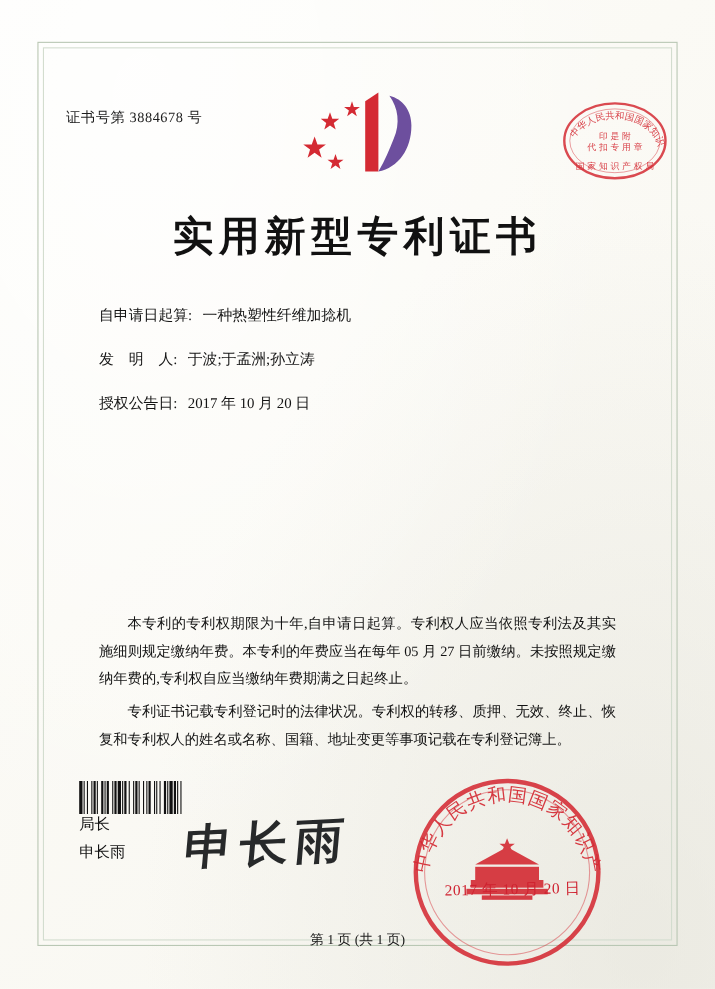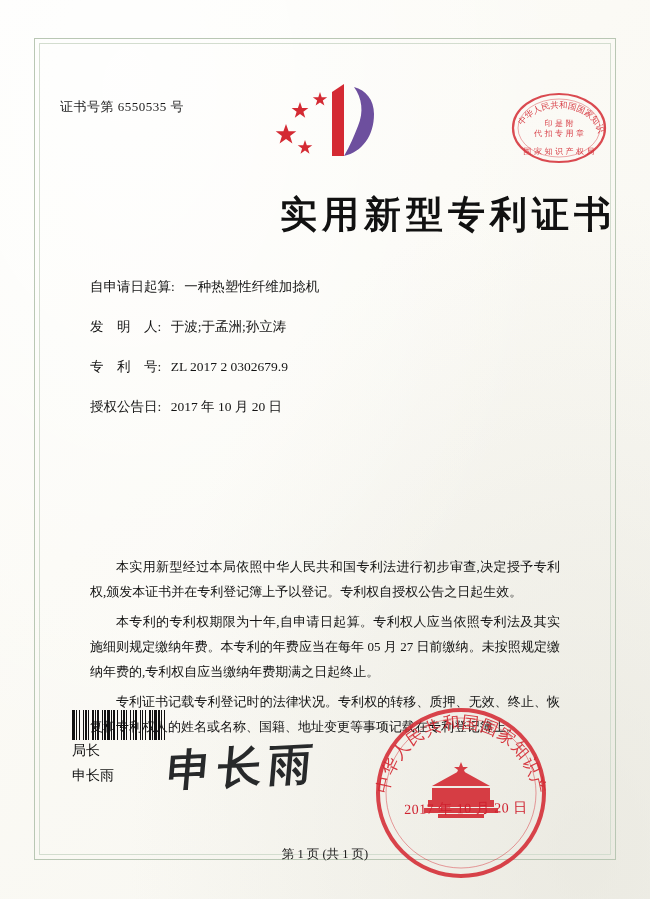--- a/index.html
+++ b/index.html
@@ -82,21 +82,21 @@
     width: 110px;
     height: 84px;
   }
 
   
   .title {
     position: absolute;
     left: 0;
     top: 152px;
     width: 582px;
-    text-align: right;
+    text-align: center;
     font-size: 37px;
     font-weight: bold;
     letter-spacing: 5px;
     color: #111111;
     font-family: "DejaVu Serif", serif;
   }
 
   
   .fields {
     position: absolute;
@@ -214,21 +214,21 @@
 <body>
 
 <div id="certificate">
 
   <div class="page-border">
     <div class="inner-line"></div>
   </div>
 
   <div class="content">
 
-    <div class="cert-no">证书号第 6550535 号</div>
+    <div class="cert-no">证书号第 3884678 号</div>
 
     <div class="emblem">
       <svg width="120" height="100" viewBox="0 0 120 100">
         <g fill="#d42a33">
           <polygon points="16,46 18.6,53.3 26.3,53.3 20.1,58 22.4,65.4 16,60.9 9.6,65.4 11.9,58 5.7,53.3 13.4,53.3"></polygon>
           <polygon points="30,24 32.1,30 38.4,30 33.4,33.8 35.2,39.8 30,36.1 24.8,39.8 26.6,33.8 21.6,30 27.9,30"></polygon>
           <polygon points="35,62 36.8,67.2 42.3,67.2 37.9,70.5 39.5,75.7 35,72.5 30.5,75.7 32.1,70.5 27.7,67.2 33.2,67.2"></polygon>
           <polygon points="50,14 51.7,19.2 57.2,19.2 52.8,22.4 54.4,27.6 50,24.4 45.6,27.6 47.2,22.4 42.8,19.2 48.3,19.2"></polygon>
         </g>
         <path d="M62 78 L62 14 L74 6 L74 78 Z" fill="#d42a33"></path>
@@ -255,31 +255,26 @@
     <div class="fields">
       <div class="field-row">
         <span class="field-label">自申请日起算:</span>
         <span class="field-value">一种热塑性纤维加捻机</span>
       </div>
       <div class="field-row">
         <span class="field-label">发　明　人:</span>
         <span class="field-value">于波;于孟洲;孙立涛</span>
       </div>
       <div class="field-row">
-        <span class="field-label">专　利　号:</span>
-        <span class="field-value">ZL 2017 2 0302679.9</span>
-      </div>
-      <div class="field-row">
         <span class="field-label">授权公告日:</span>
         <span class="field-value">2017 年 10 月 20 日</span>
       </div>
     </div>
 
     <div class="body-text">
-      <p>本实用新型经过本局依照中华人民共和国专利法进行初步审查,决定授予专利权,颁发本证书并在专利登记簿上予以登记。专利权自授权公告之日起生效。</p>
       <p>本专利的专利权期限为十年,自申请日起算。专利权人应当依照专利法及其实施细则规定缴纳年费。本专利的年费应当在每年 05 月 27 日前缴纳。未按照规定缴纳年费的,专利权自应当缴纳年费期满之日起终止。</p>
       <p>专利证书记载专利登记时的法律状况。专利权的转移、质押、无效、终止、恢复和专利权人的姓名或名称、国籍、地址变更等事项记载在专利登记簿上。</p>
     </div>
 
     <div class="barcode">
       <div class="bars" id="barcode-bars">
           <i style="width:3px;background:#111;"></i>
           <i style="width:1px;background:transparent;"></i>
           <i style="width:1px;background:#111;"></i>
           <i style="width:2px;background:transparent;"></i>

